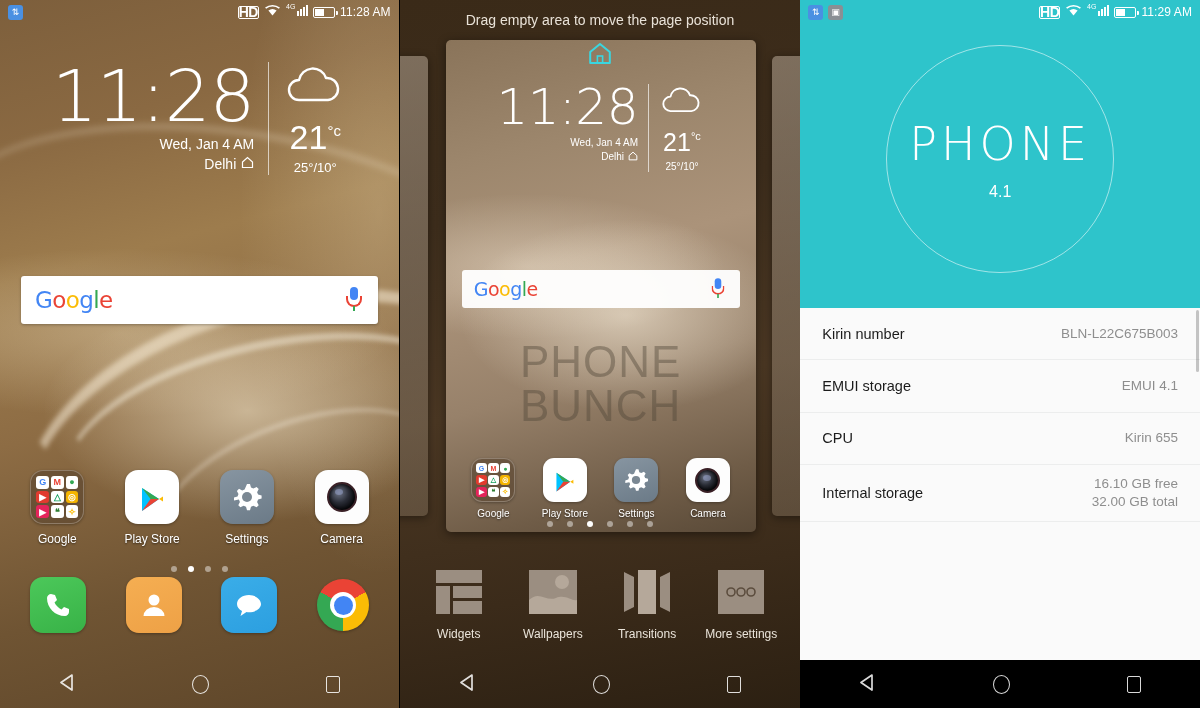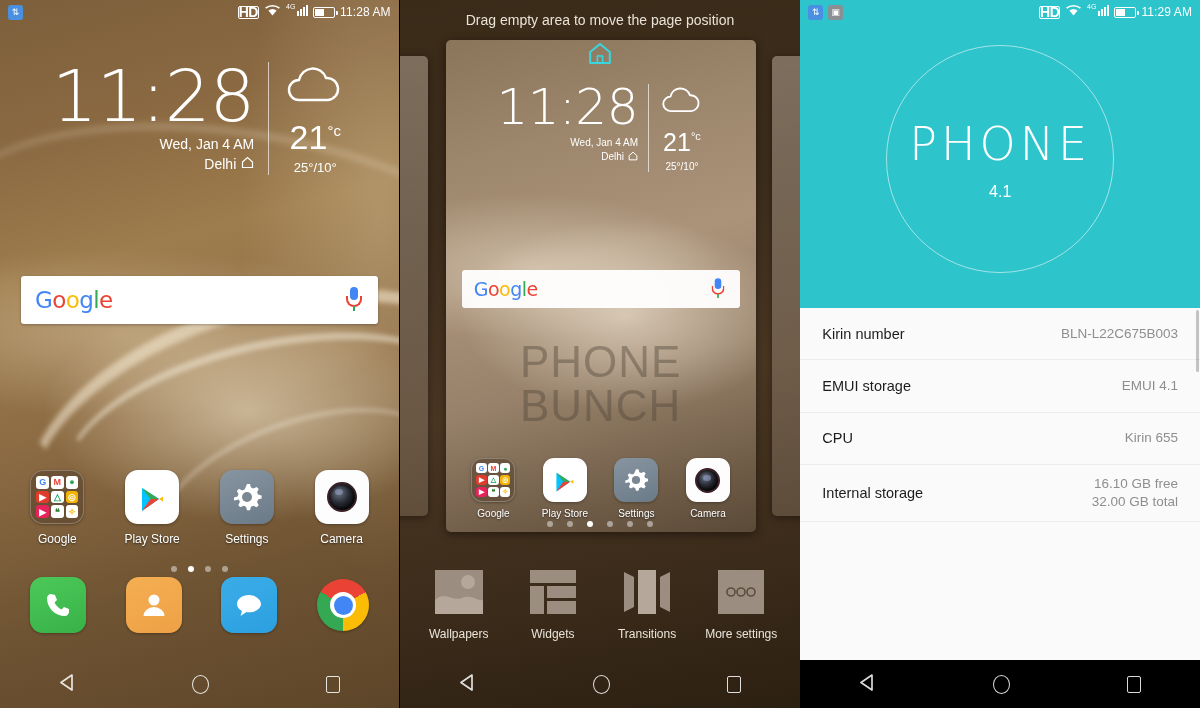--- a/index.html
+++ b/index.html
@@ -484,37 +484,37 @@
       <span class="pd on"></span>
       <span class="pd"></span>
       <span class="pd"></span>
       <span class="pd"></span>
     </div>
 
     <div class="p2-tools">
       <div class="tool">
         <div class="toolicon">
           <svg width="54" height="50" viewBox="0 0 54 50">
-            <rect x="3" y="2" width="48" height="44" fill="#9b8e81"></rect>
-            <circle cx="36" cy="14" r="7" fill="#b5a89a"></circle>
-            <path d="M3 32 C13 22 20 34 30 30 C40 26 46 34 51 32 L51 46 L3 46 Z" fill="#b5a89a"></path>
-          </svg>
-        </div>
-        <div class="toollabel">Wallpapers</div>
-      </div>
-      <div class="tool">
-        <div class="toolicon">
-          <svg width="54" height="50" viewBox="0 0 54 50">
             <rect x="4" y="2" width="46" height="13" fill="#9b8e81"></rect>
             <rect x="4" y="18" width="14" height="28" fill="#9b8e81"></rect>
             <rect x="21" y="18" width="29" height="12" fill="#9b8e81"></rect>
             <rect x="21" y="33" width="29" height="13" fill="#9b8e81"></rect>
           </svg>
         </div>
         <div class="toollabel">Widgets</div>
+      </div>
+      <div class="tool">
+        <div class="toolicon">
+          <svg width="54" height="50" viewBox="0 0 54 50">
+            <rect x="3" y="2" width="48" height="44" fill="#9b8e81"></rect>
+            <circle cx="36" cy="14" r="7" fill="#b5a89a"></circle>
+            <path d="M3 32 C13 22 20 34 30 30 C40 26 46 34 51 32 L51 46 L3 46 Z" fill="#b5a89a"></path>
+          </svg>
+        </div>
+        <div class="toollabel">Wallpapers</div>
       </div>
       <div class="tool">
         <div class="toolicon">
           <svg width="54" height="50" viewBox="0 0 54 50">
             <path d="M4 4 L14 9 L14 39 L4 44 Z" fill="#9b8e81"></path>
             <rect x="18" y="2" width="18" height="44" fill="#b5a89a"></rect>
             <path d="M50 4 L40 9 L40 39 L50 44 Z" fill="#9b8e81"></path>
           </svg>
         </div>
         <div class="toollabel">Transitions</div>

